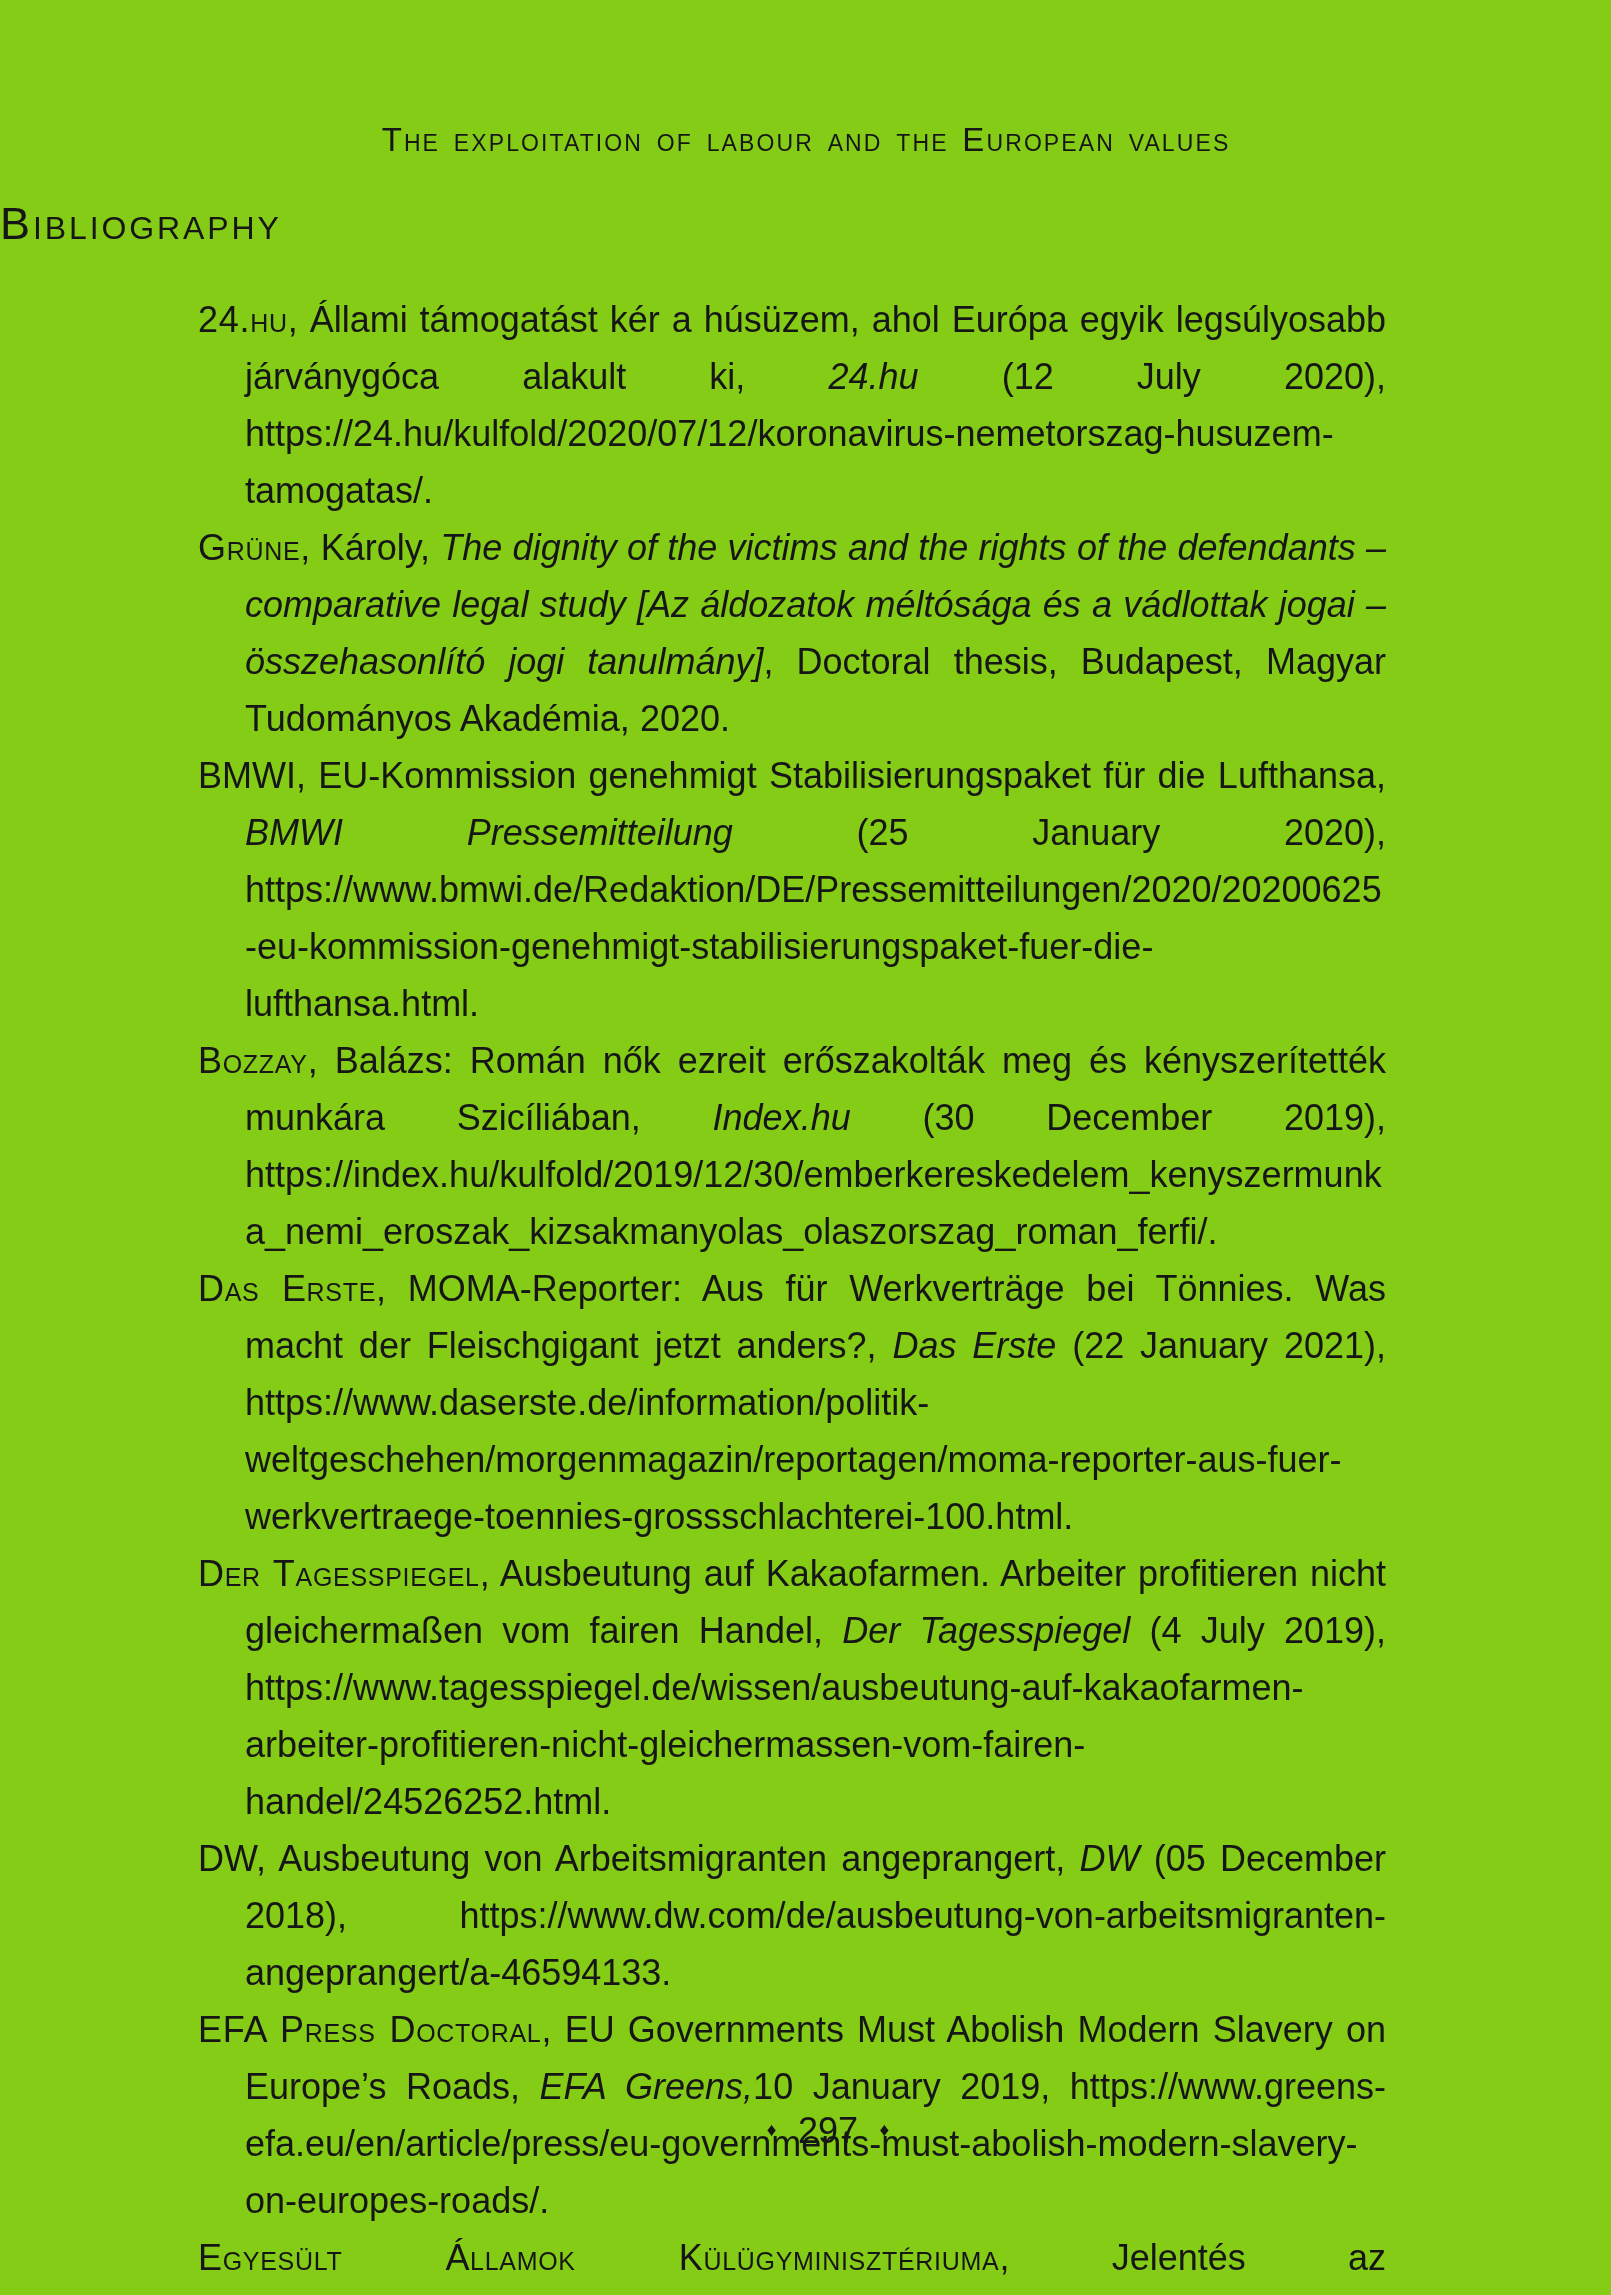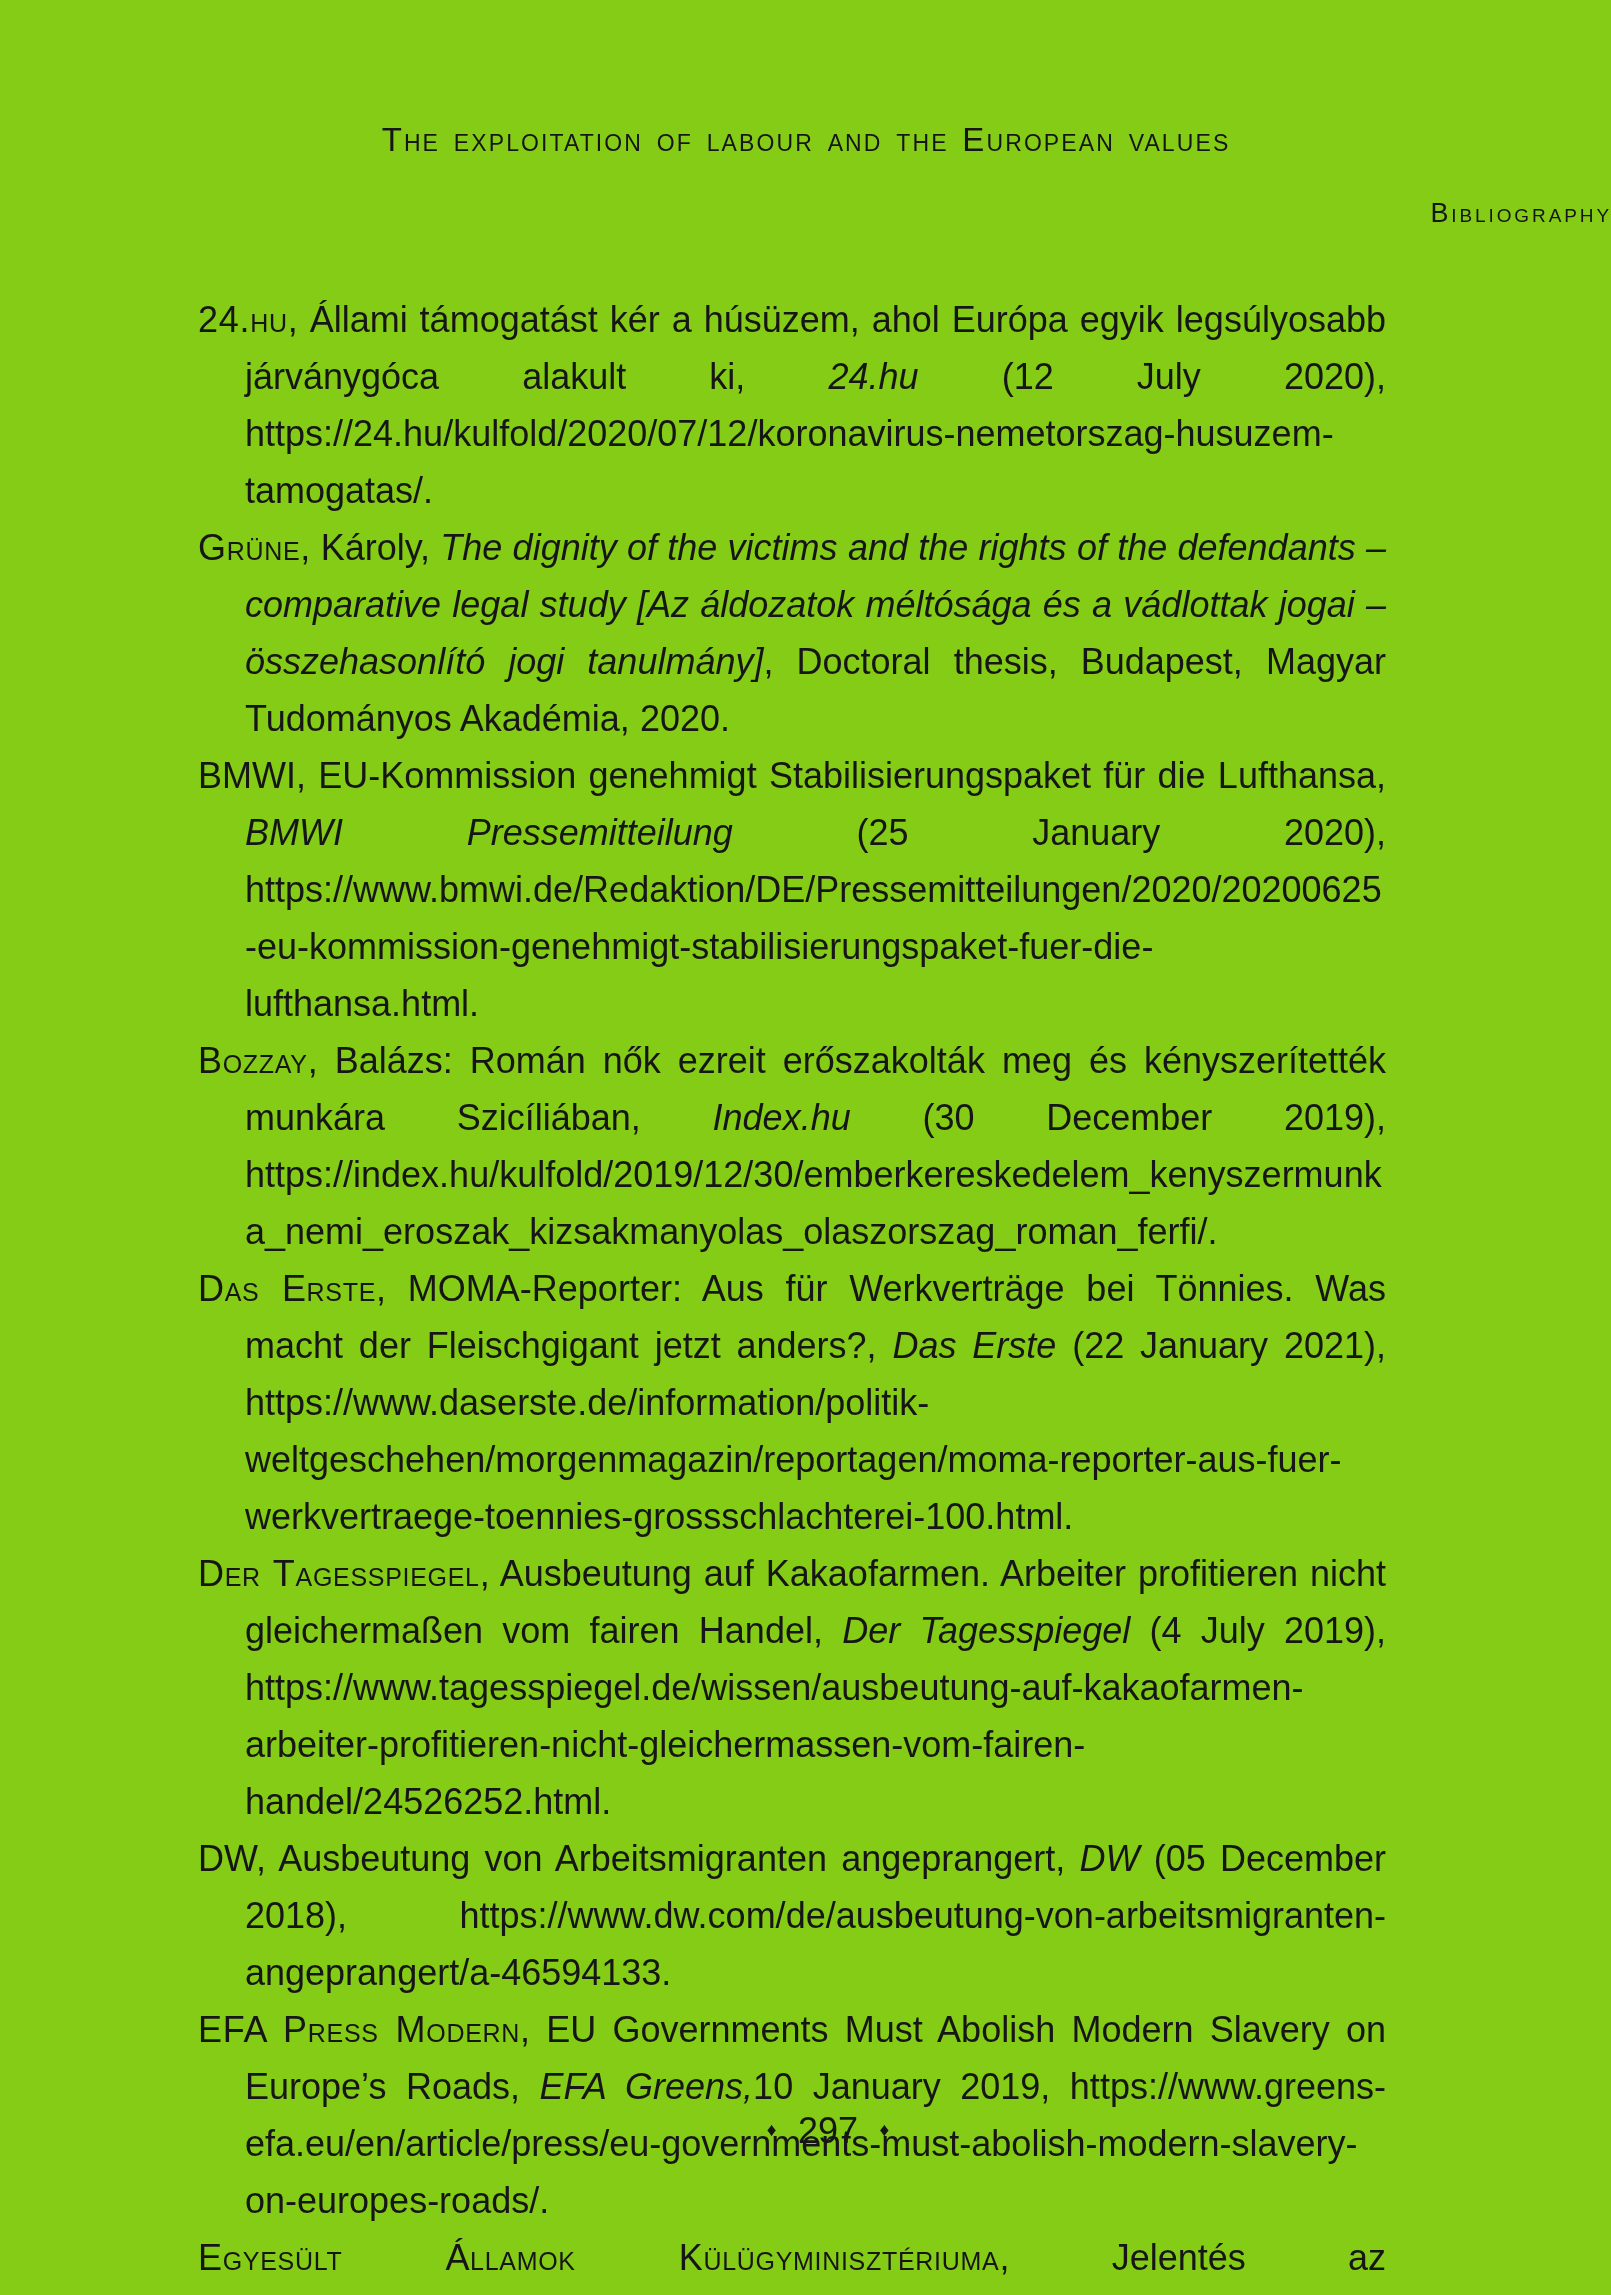--- a/index.html
+++ b/index.html
@@ -25,27 +25,26 @@
     font-variant: small-caps;
     font-size: 33px;
     letter-spacing: 2.1px;
     word-spacing: 2.5px;
   }
   .doc-title {
     position: absolute;
     top: 198px;
     left: 0;
     right: 0;
-    text-align: right;
+    text-align: left;
     font-variant: small-caps;
-    font-size: 27px;
+    font-size: 45px;
     letter-spacing: 2.9px;
     font-weight: normal;
     margin: 0;
-    padding-left: 44px;
   }
   .bib {
     position: absolute;
     top: 291px;
     left: 198px;
     width: 1188px;
   }
   .entry {
     margin: 0;
     font-size: 36px;
@@ -88,21 +87,21 @@
   <h1 class="doc-title">Bibliography</h1>
 
   <div class="bib">
       <p class="entry"><span class="sc">24.hu</span><span class="">, Állami támogatást kér a húsüzem, ahol Európa egyik legsúlyosabb járványgóca alakult ki, </span><span class="it">24.hu</span><span class=""> (12 July 2020), https://24.hu/kulfold/2020/07/12/koronavirus-nemetorszag-husuzem-tamogatas/.</span></p>
       <p class="entry"><span class="sc">Grüne</span><span class="">, Károly, </span><span class="it">The dignity of the victims and the rights of the defendants – comparative legal study [Az áldozatok méltósága és a vádlottak jogai – összehasonlító jogi tanulmány]</span><span class="">, Doctoral thesis, Budapest, Magyar Tudományos Akadémia, 2020.</span></p>
       <p class="entry"><span class="">BMWI, EU-Kommission genehmigt Stabilisierungspaket für die Lufthansa, </span><span class="it">BMWI Pressemitteilung</span><span class=""> (25 January 2020), https://www.bmwi.de/Redaktion/DE/Pressemitteilungen/2020/20200625-eu-kommission-genehmigt-stabilisierungspaket-fuer-die-lufthansa.html.</span></p>
       <p class="entry"><span class="sc">Bozzay</span><span class="">, Balázs: Román nők ezreit erőszakolták meg és kényszerítették munkára Szicíliában, </span><span class="it">Index.hu</span><span class=""> (30 December 2019), https://index.hu/kulfold/2019/12/30/emberkereskedelem_kenyszermunka_nemi_eroszak_kizsakmanyolas_olaszorszag_roman_ferfi/.</span></p>
       <p class="entry"><span class="sc">Das Erste</span><span class="">, MOMA-Reporter: Aus für Werkverträge bei Tönnies. Was macht der Fleischgigant jetzt anders?, </span><span class="it">Das Erste</span><span class=""> (22 January 2021), https://www.daserste.de/information/politik-weltgeschehen/morgenmagazin/reportagen/moma-reporter-aus-fuer-werkvertraege-toennies-grossschlachterei-100.html.</span></p>
       <p class="entry"><span class="sc">Der Tagesspiegel</span><span class="">, Ausbeutung auf Kakaofarmen. Arbeiter profitieren nicht gleichermaßen vom fairen Handel, </span><span class="it">Der Tagesspiegel</span><span class=""> (4 July 2019), https://www.tagesspiegel.de/wissen/ausbeutung-auf-kakaofarmen-arbeiter-profitieren-nicht-gleichermassen-vom-fairen-handel/24526252.html.</span></p>
       <p class="entry"><span class="">DW, Ausbeutung von Arbeitsmigranten angeprangert, </span><span class="it">DW</span><span class=""> (05 December 2018), https://www.dw.com/de/ausbeutung-von-arbeitsmigranten-angeprangert/a-46594133.</span></p>
-      <p class="entry"><span class="sc">EFA Press Modern</span><span class="">, EU Governments Must Abolish Modern Slavery on Europe’s Roads, </span><span class="it">EFA Greens,</span><span class="">10 January 2019, https://www.greens-efa.eu/en/article/press/eu-governments-must-abolish-modern-slavery-on-europes-roads/.</span></p>
+      <p class="entry"><span class="sc">EFA Press Doctoral</span><span class="">, EU Governments Must Abolish Modern Slavery on Europe’s Roads, </span><span class="it">EFA Greens,</span><span class="">10 January 2019, https://www.greens-efa.eu/en/article/press/eu-governments-must-abolish-modern-slavery-on-europes-roads/.</span></p>
       <p class="entry"><span class="sc">Egyesült Államok Külügyminisztériuma</span><span class="">, Jelentés az emberkereskedelemről – 2019, 20 June 2019, https://hu.usembassy.gov/wp-content/uploads/sites/232/tip2019_hu.pdf.</span></p>
     </div>
 
   <div class="page-footer">
     <span class="ornament">♦</span><span>297</span><span class="ornament">♦</span>
   </div>
 
 </div>
 
 

